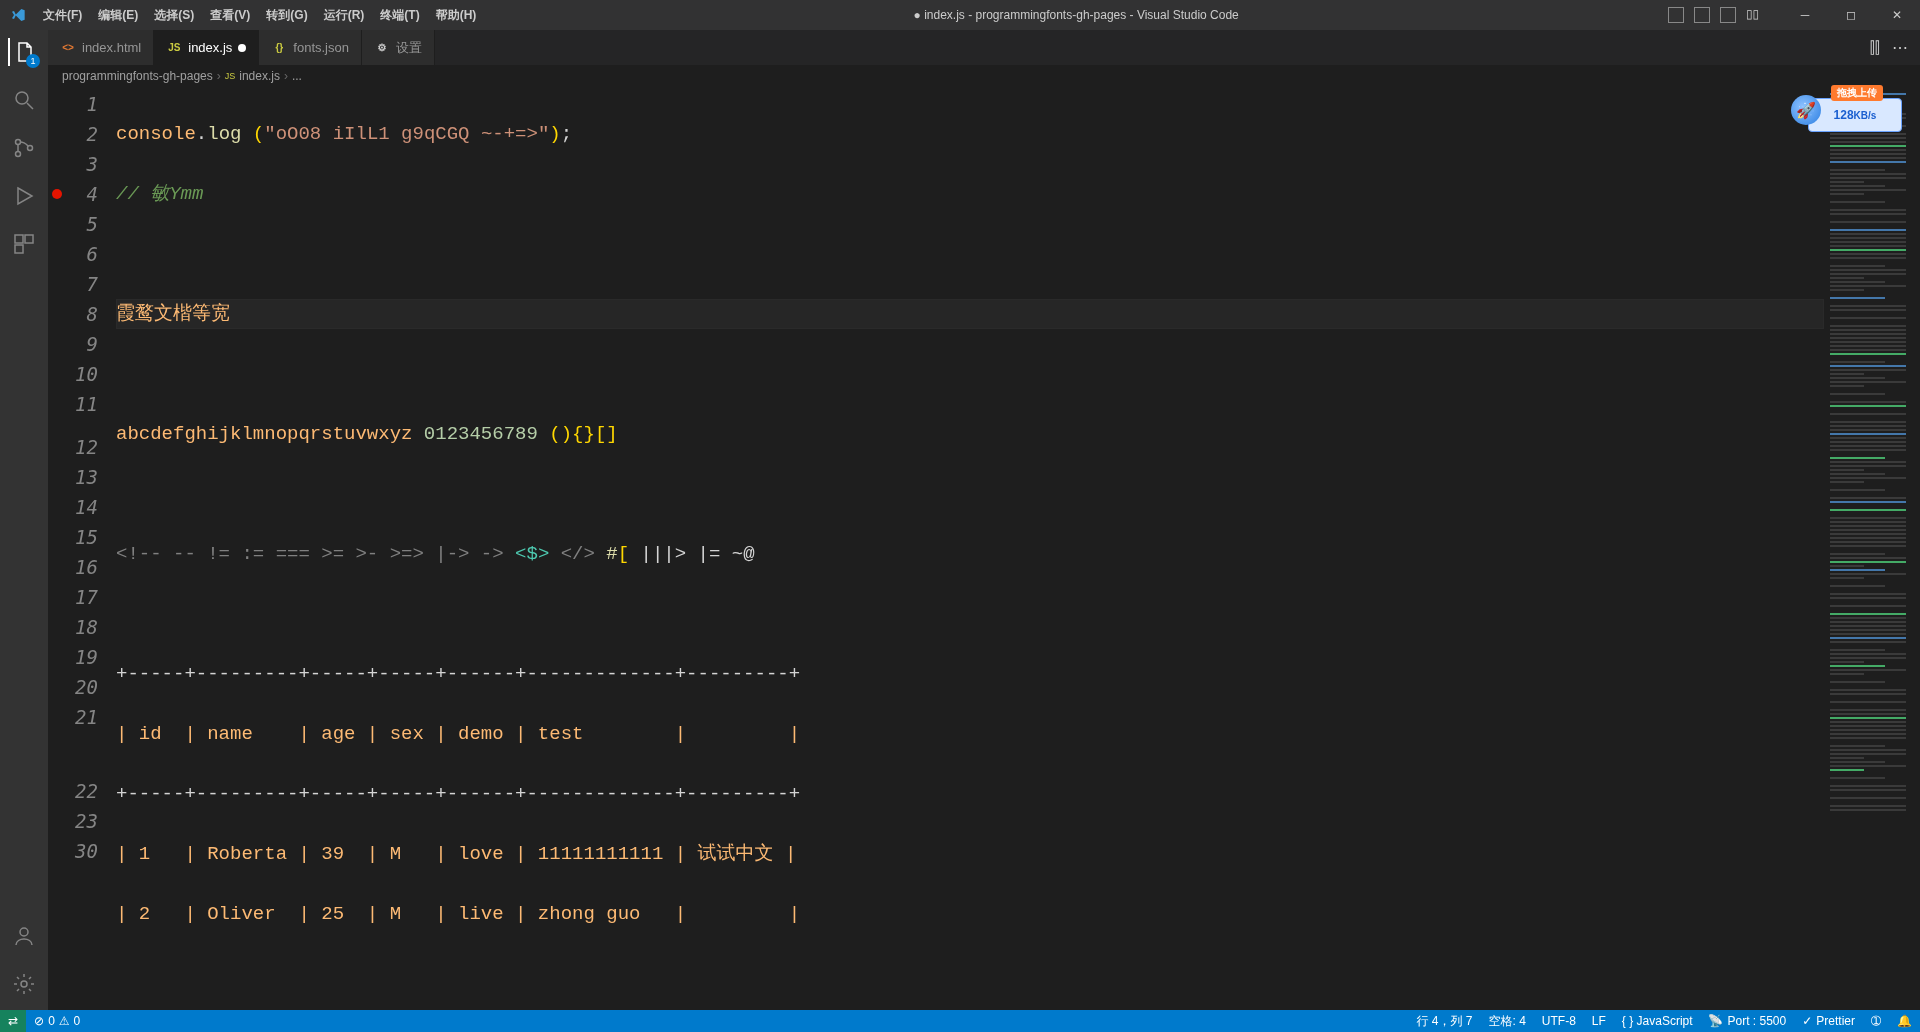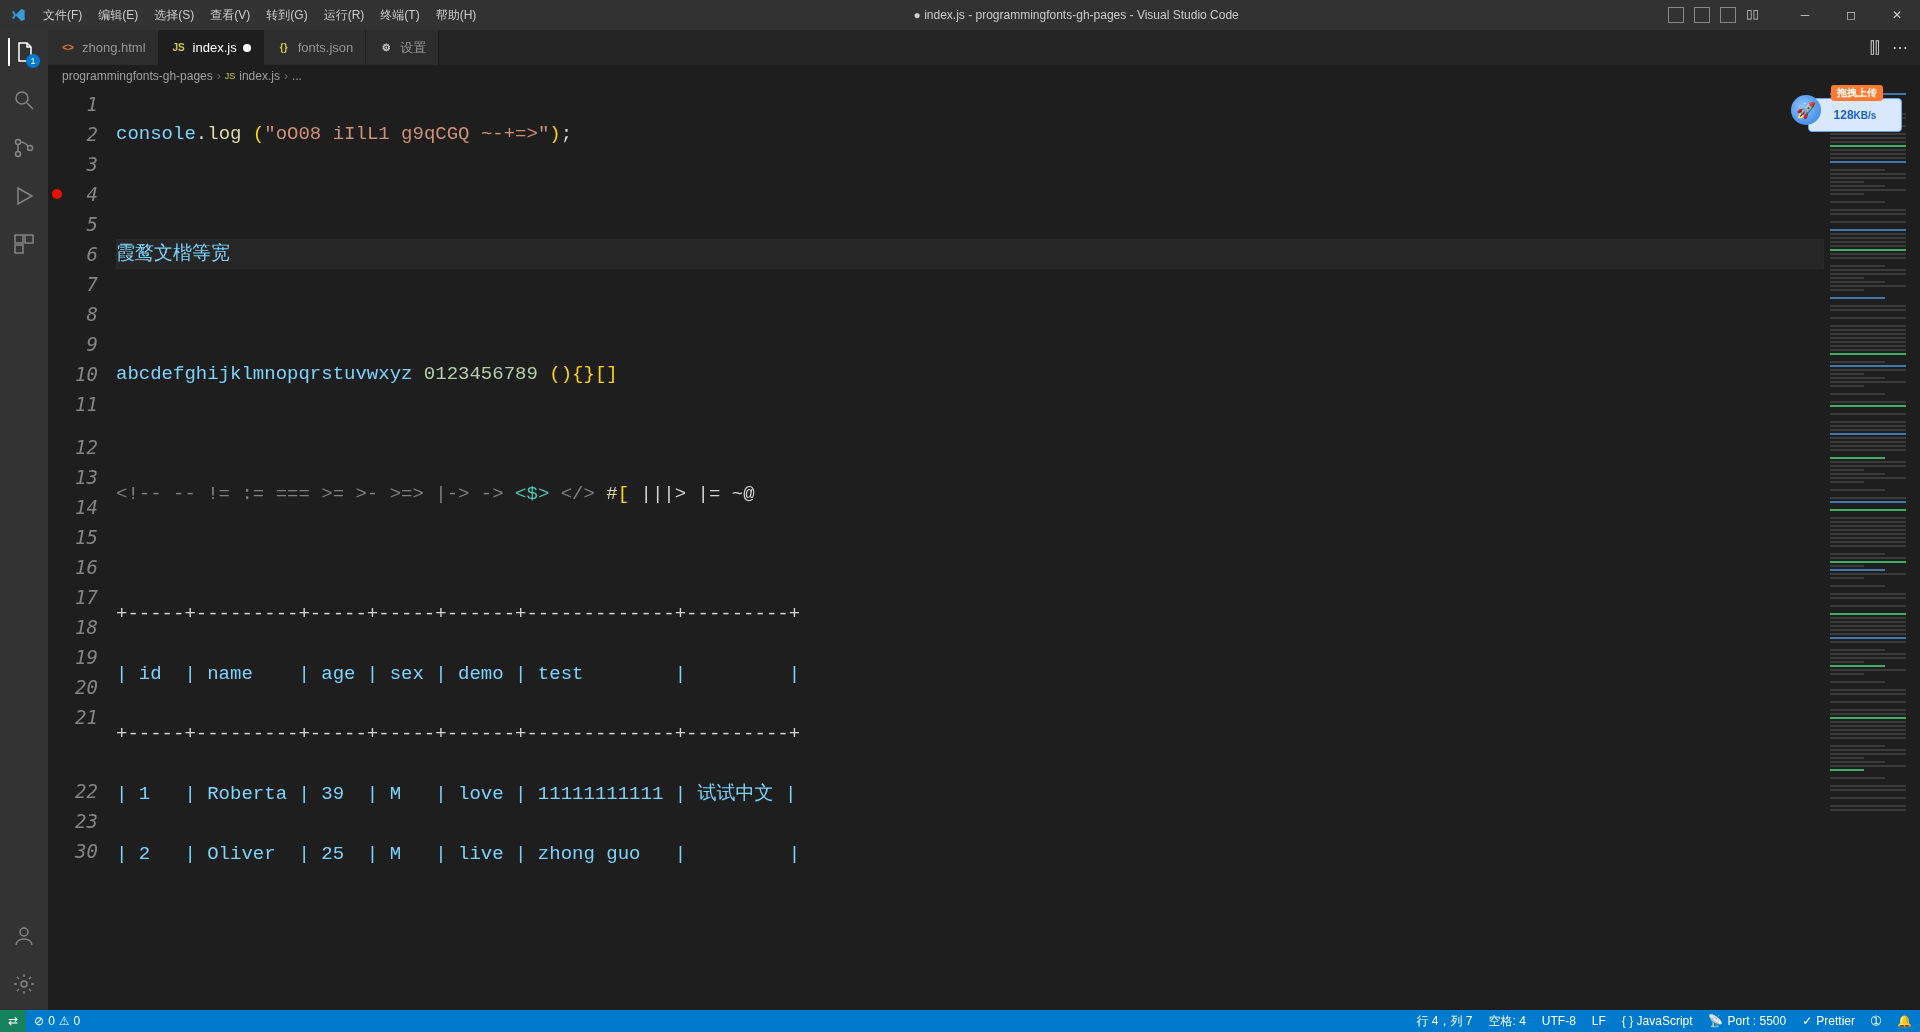--- a/index.html
+++ b/index.html
@@ -1,20 +1,20 @@
 <!DOCTYPE html>
 <html><head>
 <meta charset="utf-8">
 <style>
 * { margin: 0; padding: 0; box-sizing: border-box; }
 html, body { width: 1920px; height: 1032px; overflow: hidden; font-family: "Segoe UI", sans-serif; background: #1e1e1e; color: #cccccc; }
 .titlebar { height: 30px; background: #323233; display: flex; align-items: center; font-size: 12px; color: #cccccc; }
 .titlebar .vscode-logo { width: 35px; display: flex; justify-content: center; }
 .titlebar .menu { display: flex; }
-.titlebar .menu .mi { padding: 0 8px; height: 30px; line-height: 30px; cursor: default; }
+.titlebar .menu .mi { padding: 0 8px; height: 30px; line-height: 30px; cursor: default; font-weight: bold; }
 .titlebar .title-center { flex: 1; text-align: center; color: #cccccc; }
 .titlebar .win-controls { display: flex; align-items: center; }
 .titlebar .layout-icons { display: flex; gap: 10px; margin-right: 20px; }
 .titlebar .layout-icons span { width: 16px; height: 16px; border: 1px solid #888; display: inline-block; }
 .titlebar .wc { width: 46px; height: 30px; display: flex; align-items: center; justify-content: center; color: #ccc; }
 .vscode-logo-svg { width: 16px; height: 16px; }
 
 .body-row { display: flex; height: calc(100% - 30px - 22px); }
 .activitybar { width: 48px; background: #333333; display: flex; flex-direction: column; align-items: center; padding-top: 8px; gap: 20px; }
 .activitybar .ab-icon { width: 28px; height: 28px; display: flex; align-items: center; justify-content: center; color: #858585; }
@@ -43,21 +43,21 @@
 .breakpoint-dot { width: 10px; height: 10px; background: #e51400; border-radius: 50%; margin: 0 auto; }
 .gutter-nums { width: 50px; text-align: right; padding-right: 18px; color: #858585; font-family: "Consolas", monospace; font-size: 19px; line-height: 30px; padding-top: 2px; }
 .code-lines { flex: 1; font-family: "Consolas", "Courier New", monospace; font-size: 19px; line-height: 30px; white-space: pre; padding-top: 2px; color: #d4d4d4; }
 .code-lines .line { height: 30px; }
 .current-line { background: rgba(255,255,255,0.04); box-shadow: inset 0 0 0 1px #2a2a2a; }
 .tk-func { color: #dcdcaa; }
 .tk-str { color: #ce9178; }
 .tk-comment { color: #6a9955; font-style: italic; }
 .tk-num { color: #b5cea8; }
 .tk-const { color: #4fc1ff; }
-.tk-var { color: #7dd3fc; }
+.tk-var { color: #fdba74; }
 .tk-type { color: #4ec9b0; }
 .tk-op { color: #d4d4d4; }
 .tk-punc { color: #d4d4d4; }
 .tk-brace1 { color: #ffd700; }
 .tk-regex-delim { color: #d16969; }
 .tk-cdata { color: #808080; }
 
 .minimap { width: 96px; background: #1e1e1e; position: relative; overflow: hidden; }
 .minimap .mm-lines { position: absolute; top: 6px; left: 6px; right: 6px; }
 .minimap .mm-line { height: 2px; margin-bottom: 2px; background: #3a3a3a; }
@@ -159,21 +159,21 @@
             <path d="M12 2v3M12 19v3M2 12h3M19 12h3M5 5l2 2M17 17l2 2M19 5l-2 2M7 17l-2 2" stroke="currentColor" stroke-width="1.5"></path>
           </svg>
       </div>
     </div>
   </div>
 
   <div class="editor-area">
     <div class="tabs">
       <div class="tab">
         <span class="tab-icon ico-html">&lt;&gt;</span>
-        <span>zhong.html</span>
+        <span>index.html</span>
       </div>
       <div class="tab active">
         <span class="tab-icon ico-js">JS</span>
         <span>index.js</span>
         <span class="dirty"></span>
       </div>
       <div class="tab">
         <span class="tab-icon ico-json">{}</span>
         <span>fonts.json</span>
       </div>
@@ -233,20 +233,21 @@
           <div style="font-style: italic;">18</div>
           <div style="font-style: italic;">19</div>
           <div style="font-style: italic;">20</div>
           <div style="font-style: italic;">21</div>
           <div style="font-style: italic; margin-top: 44px;">22</div>
           <div style="font-style: italic;">23</div>
           <div style="font-style: italic;">30</div>
         </div>
       <div class="code-lines">
 <div class="line"><span class="tk-var">console</span><span class="tk-punc">.</span><span class="tk-func">log</span> <span class="tk-brace1">(</span><span class="tk-str">"oO08 iIlL1 g9qCGQ ~-+=&gt;"</span><span class="tk-brace1">)</span><span class="tk-punc">;</span></div>
+<div class="line"><span class="tk-comment">// 敏Ymm</span></div>
 <div class="line"></div>
 <div class="line current-line"><span class="tk-var">霞鹜文楷等宽</span></div>
 <div class="line"></div>
 <div class="line"><span class="tk-var">abcdefghijklmnopqrstuvwxyz</span> <span class="tk-num">0123456789</span> <span class="tk-brace1">(</span><span class="tk-brace1">)</span><span class="tk-brace1">{</span><span class="tk-brace1">}</span><span class="tk-brace1">[</span><span class="tk-brace1">]</span></div>
 <div class="line"></div>
 <div class="line"><span class="tk-cdata">&lt;!-- -- != := === &gt;= &gt;- &gt;=&gt; |-&gt; -&gt;</span> <span class="tk-type">&lt;$&gt;</span> <span class="tk-cdata">&lt;/&gt;</span> <span class="tk-func">#</span><span class="tk-brace1">[</span><span class="tk-op"> |||&gt; |= ~@</span></div>
 <div class="line"></div>
 <div class="line"><span class="tk-op">+-----+---------+-----+-----+------+-------------+---------+</span></div>
 <div class="line"><span class="tk-var">| id  | name    | age | sex | demo | test        |         |</span></div>
 <div class="line"><span class="tk-op">+-----+---------+-----+-----+------+-------------+---------+</span></div>

